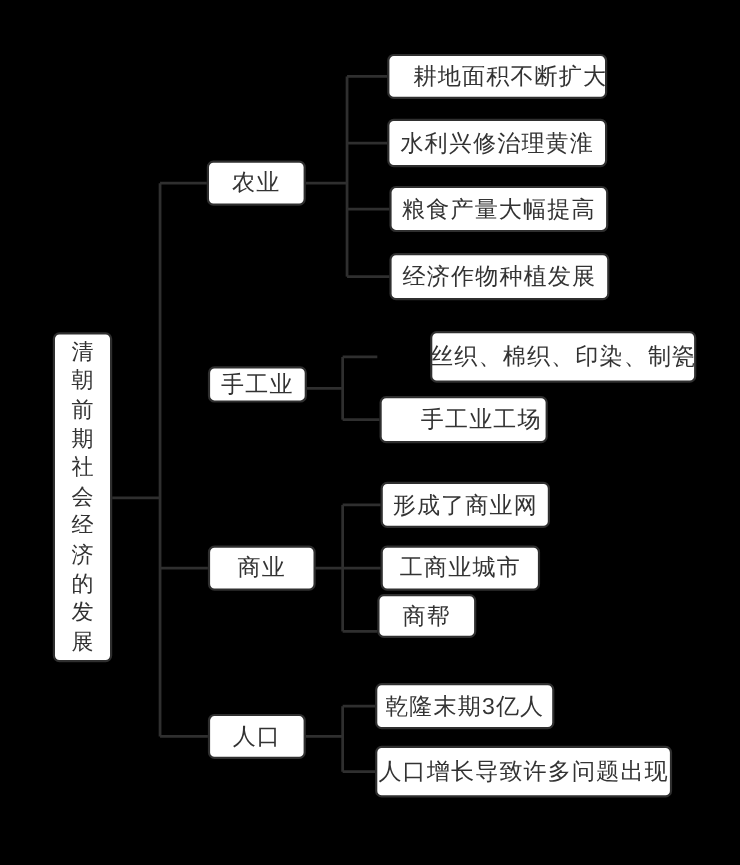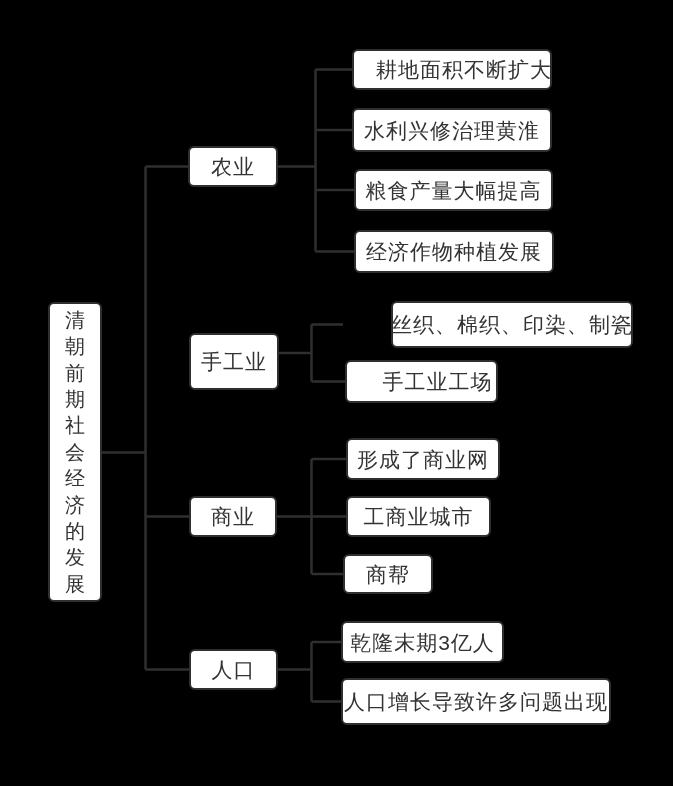--- a/index.html
+++ b/index.html
@@ -90,24 +90,24 @@
     <path d="M311.5 701.5 H341"></path>
   </svg>
 
   <div class="node root" style="left:48px; top:302px; width:54px; height:300px;">
     <span class="root-label">清朝前期社会经济的发展</span>
   </div>
 
   <div class="node" style="left:188px; top:146px; width:90px; height:41px;">
     <span>农业</span>
   </div>
-  <div class="node" style="left:189px; top:333px; width:90px; height:57px;">
+  <div class="node" style="left:189px; top:333px; width:90px; height:33px;">
     <span>手工业</span>
   </div>
-  <div class="node" style="left:189px; top:496px; width:88px; height:41px;">
+  <div class="node" style="left:189px; top:496px; width:98px; height:41px;">
     <span>商业</span>
   </div>
   <div class="node" style="left:189px; top:649px; width:89px; height:41px;text-align:right;">
     <span>人口</span>
   </div>
 
   <div class="node" style="left:352px; top:49px; width:200px; height:41px;padding-left:24px;">
     <span>耕地面积不断扩大</span>
   </div>
   <div class="node" style="left:352px; top:108px; width:200px; height:44px;">
@@ -126,21 +126,21 @@
   <div class="node" style="left:345px; top:360px; width:153px; height:43px;padding-left:32px;">
     <span>手工业工场</span>
   </div>
 
   <div class="node" style="left:346px; top:438px; width:154px; height:42px;">
     <span>形成了商业网</span>
   </div>
   <div class="node" style="left:346px; top:496px; width:145px; height:41px;">
     <span>工商业城市</span>
   </div>
-  <div class="node" style="left:343px; top:554px; width:90px; height:40px;">
+  <div class="node" style="left:343px; top:540px; width:90px; height:40px;">
     <span>商帮</span>
   </div>
 
   <div class="node" style="left:341px; top:621px; width:163px; height:42px;">
     <span>乾隆末期3亿人</span>
   </div>
   <div class="node" style="left:341px; top:678px; width:270px; height:47px;">
     <span>人口增长导致许多问题出现</span>
   </div>
 

